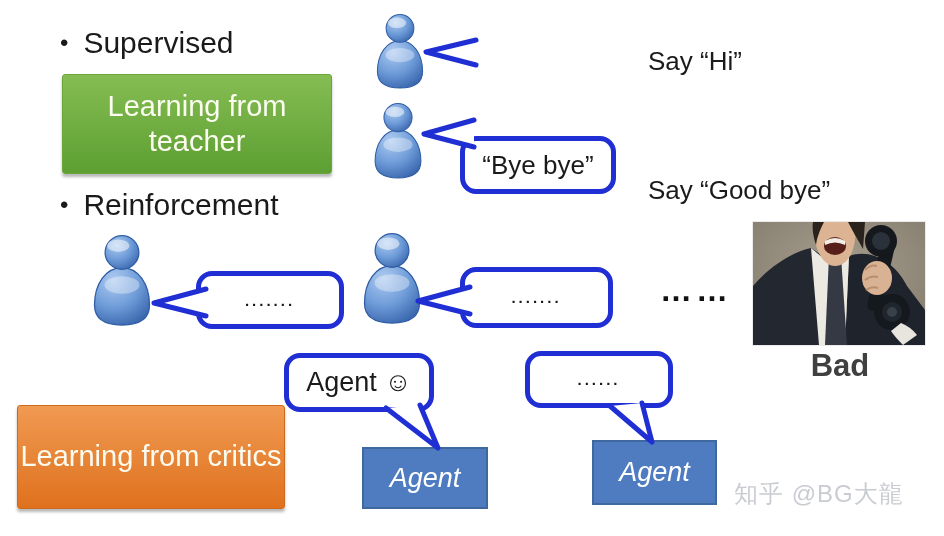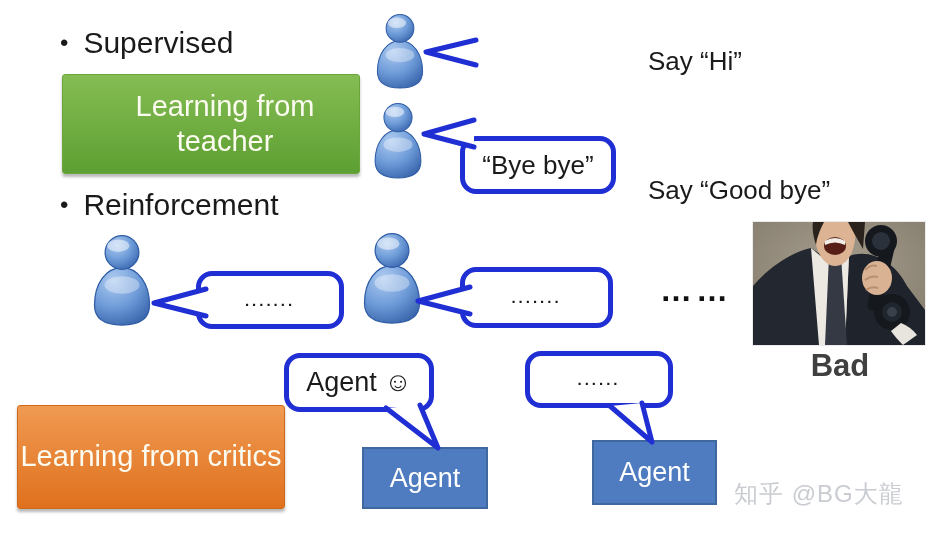--- a/index.html
+++ b/index.html
@@ -3,30 +3,30 @@
 <meta charset="utf-8">
 <style>
   html,body{margin:0;padding:0;background:#fff;}
   .slide{position:relative;width:944px;height:536px;background:#ffffff;
          font-family:"Liberation Sans",sans-serif;color:#1a1a1a;overflow:hidden;}
   .abs{position:absolute;}
   .bullet-line{display:flex;align-items:center;gap:15px;font-size:30px;}
   .bullet-dot{font-size:24px;line-height:1;}
   .bigbox{color:#fbfbf0;border-radius:3px;display:flex;align-items:center;justify-content:center;
           text-align:center;font-size:29px;line-height:1.22;box-shadow:0 3px 3px rgba(0,0,0,.28);}
-  .green{background:linear-gradient(#85bd53,#5d9f32);border:1px solid #6aa63c;padding-left:28px;}
+  .green{background:linear-gradient(#85bd53,#5d9f32);border:1px solid #6aa63c;}
   .orange{background:linear-gradient(#f09a52,#df711e);border:1px solid #d8username;border:1px solid #d1691a;}
   .bubble{background:#fff;border:5px solid #1f2fd4;border-radius:16px;display:flex;
           align-items:center;justify-content:center;font-size:26px;box-sizing:border-box;}
   .dots7{font-size:15px;font-weight:bold;letter-spacing:3px;}
   .dots6{font-size:15px;font-weight:bold;letter-spacing:3px;}
   .tail{overflow:visible;}
   .tail path{fill:#ffffff;stroke:#1f2fd4;stroke-width:5;stroke-linejoin:round;stroke-linecap:round;}
   .agent{background:#4f7cc0;border:2px solid #3e689e;color:#ffffff;display:flex;
-         align-items:center;justify-content:center;font-size:27px;box-sizing:border-box;}
+         align-items:center;justify-content:center;font-size:27px;box-sizing:border-box;font-style:italic;}
   .side-label{font-size:26px;}
   .mid-dots{font-size:32px;font-weight:bold;letter-spacing:4px;color:#111;}
   .bad{color:#404040;font-size:31px;font-weight:600;width:80px;text-align:center;}
   .watermark{color:#c9ccd1;font-size:24px;letter-spacing:1px;}
   .photo-frame{box-shadow:0 0 0 1px rgba(0,0,0,.08);}
 </style>
 </head>
 <body>
 
 <div class="slide">

